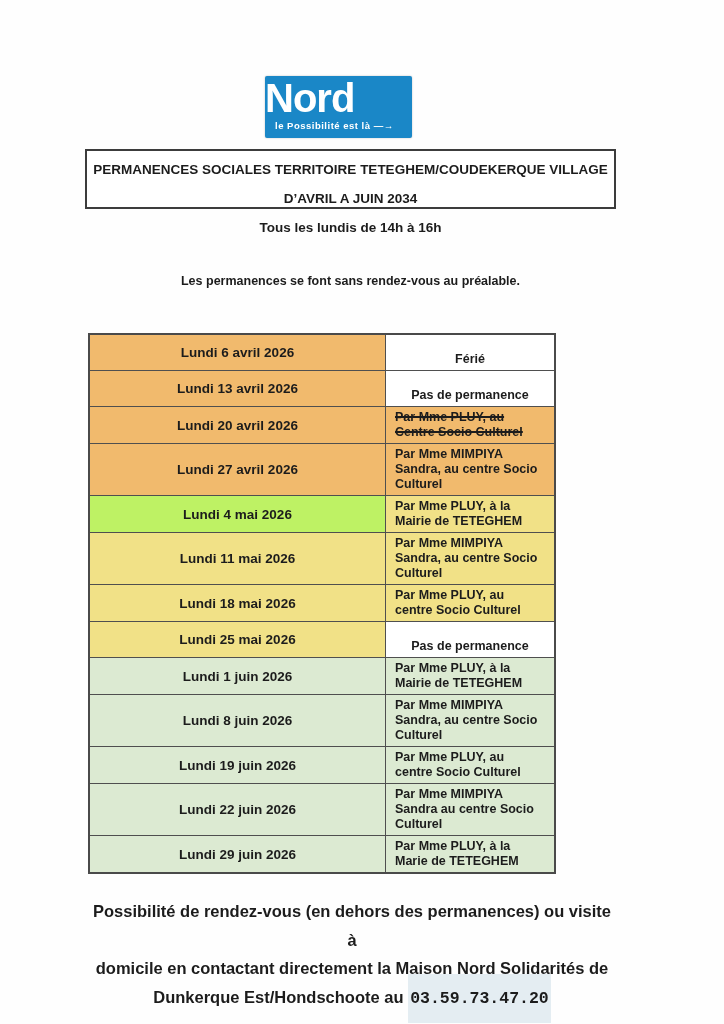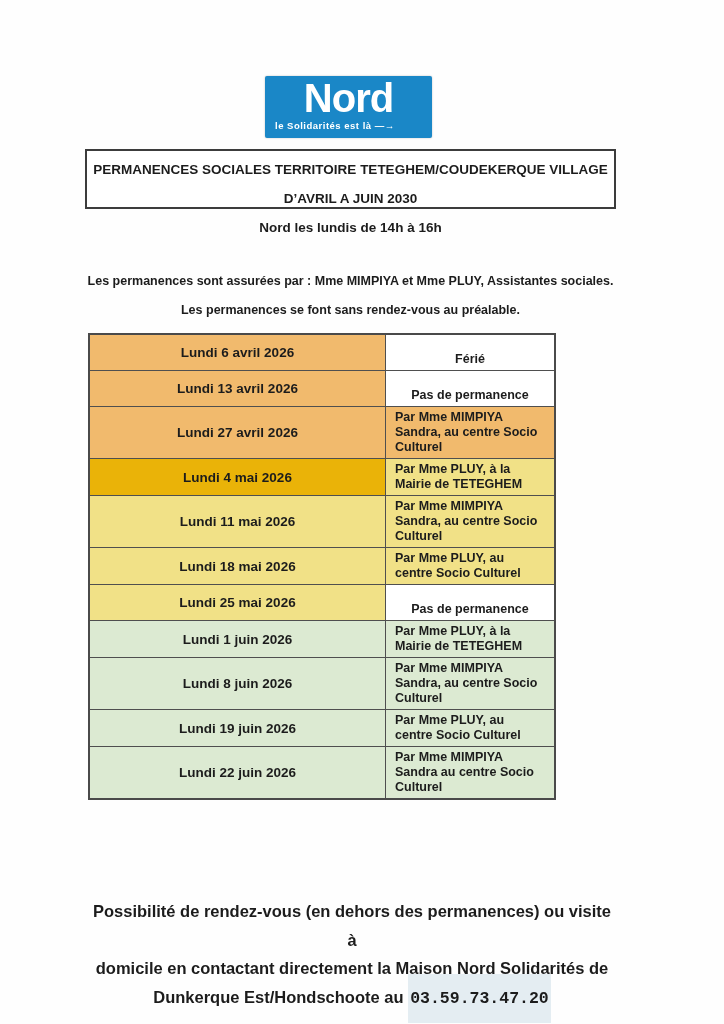--- a/index.html
+++ b/index.html
@@ -7,23 +7,23 @@
     width:724px;height:1024px;
     background:#ffffff;
     font-family:"Liberation Sans", sans-serif;
     color:#1c1c1c;
     -webkit-font-smoothing:antialiased;
   }
   #page{position:relative;width:724px;height:1024px;background:#fefefe;overflow:hidden;}
 
   
   .logo{
-    position:absolute;left:265px;top:76px;width:167px;height:62px;
+    position:absolute;left:265px;top:76px;width:147px;height:62px;
     border-radius:2px;
-    display:flex;flex-direction:column;align-items:center;justify-content:flex-start;
+    display:flex;flex-direction:column;justify-content:flex-start;
     box-shadow:0 0 2px rgba(0,0,0,.25);
   }
   .logo-word{
     color:#ffffff;font-weight:bold;font-size:40px;line-height:42px;letter-spacing:-1px;
     margin-top:1px;
   }
   .logo-tagline{
     color:#ffffff;font-weight:bold;font-size:9.5px;letter-spacing:.5px;line-height:12px;
     align-self:flex-start;margin-left:10px;margin-top:1px;white-space:nowrap;
   }
@@ -73,55 +73,60 @@
   }
   .phone{background:#e4edf2;padding:15px 2px;font-family:Liberation Mono, monospace;}
 </style>
 </head>
 <body>
 
 <div id="page">
 
   <div class="logo" style="background: rgb(26, 135, 199);">
     <div class="logo-word">Nord</div>
-    <div class="logo-tagline">le Solidarités est là —→</div>
+    <div class="logo-tagline">le Possibilité est là —→</div>
   </div>
 
   <div class="header-box">
     <div class="hline hline1">PERMANENCES SOCIALES TERRITOIRE TETEGHEM/COUDEKERQUE VILLAGE</div>
-    <div class="hline hline2">D’AVRIL A JUIN 2030</div>
-    <div class="hline hline3">Nord les lundis de 14h à 16h</div>
+    <div class="hline hline2">D’AVRIL A JUIN 2034</div>
+    <div class="hline hline3">Tous les lundis de 14h à 16h</div>
   </div>
 
   <div class="intro">
-    <p>Les permanences sont assurées par : Mme MIMPIYA et Mme PLUY, Assistantes sociales.</p>
     <p>Les permanences se font sans rendez-vous au préalable.</p>
   </div>
 
   <div class="sched-table">
       <div class="t-row">
         <div class="date-cell" style="background: rgb(241, 186, 109);">Lundi 6 avril 2026</div>
         <div class="detail-cell detail-center" style="background: rgb(255, 255, 255);">
           <span>Férié</span>
         </div>
       </div>
       <div class="t-row">
         <div class="date-cell" style="background: rgb(241, 186, 109);">Lundi 13 avril 2026</div>
         <div class="detail-cell detail-center" style="background: rgb(255, 255, 255);">
           <span>Pas de permanence</span>
         </div>
       </div>
       <div class="t-row">
+        <div class="date-cell" style="background: rgb(241, 186, 109);">Lundi 20 avril 2026</div>
+        <div class="detail-cell" style="background: rgb(241, 186, 109);">
+          <span class="strike">Par Mme PLUY, au Centre Socio Culturel</span>
+        </div>
+      </div>
+      <div class="t-row">
         <div class="date-cell" style="background: rgb(241, 186, 109);">Lundi 27 avril 2026</div>
         <div class="detail-cell" style="background: rgb(241, 186, 109);">
           <span>Par Mme MIMPIYA Sandra, au centre Socio Culturel</span>
         </div>
       </div>
       <div class="t-row">
-        <div class="date-cell" style="background: #eab308;">Lundi 4 mai 2026</div>
+        <div class="date-cell" style="background: #bef264;">Lundi 4 mai 2026</div>
         <div class="detail-cell" style="background: rgb(241, 225, 135);">
           <span>Par Mme PLUY, à la Mairie de TETEGHEM</span>
         </div>
       </div>
       <div class="t-row">
         <div class="date-cell" style="background: rgb(241, 225, 135);">Lundi 11 mai 2026</div>
         <div class="detail-cell" style="background: rgb(241, 225, 135);">
           <span>Par Mme MIMPIYA Sandra, au centre Socio Culturel</span>
         </div>
       </div>
@@ -154,20 +159,26 @@
         <div class="detail-cell" style="background: rgb(220, 234, 210);">
           <span>Par Mme PLUY, au centre Socio Culturel</span>
         </div>
       </div>
       <div class="t-row">
         <div class="date-cell" style="background: rgb(220, 234, 210);">Lundi 22 juin 2026</div>
         <div class="detail-cell" style="background: rgb(220, 234, 210);">
           <span>Par Mme MIMPIYA Sandra au centre Socio Culturel</span>
         </div>
       </div>
+      <div class="t-row">
+        <div class="date-cell" style="background: rgb(220, 234, 210);">Lundi 29 juin 2026</div>
+        <div class="detail-cell" style="background: rgb(220, 234, 210);">
+          <span>Par Mme PLUY, à la Marie de TETEGHEM</span>
+        </div>
+      </div>
     </div>
 
   <div class="footer">
     <span>Possibilité de rendez-vous (en dehors des permanences) ou visite à</span><br>
     <span>domicile en contactant directement la Maison Nord Solidarités de</span><br>
     <span>Dunkerque Est/Hondschoote au </span><span class="phone">03.59.73.47.20</span>
   </div>
 
 </div>
 

